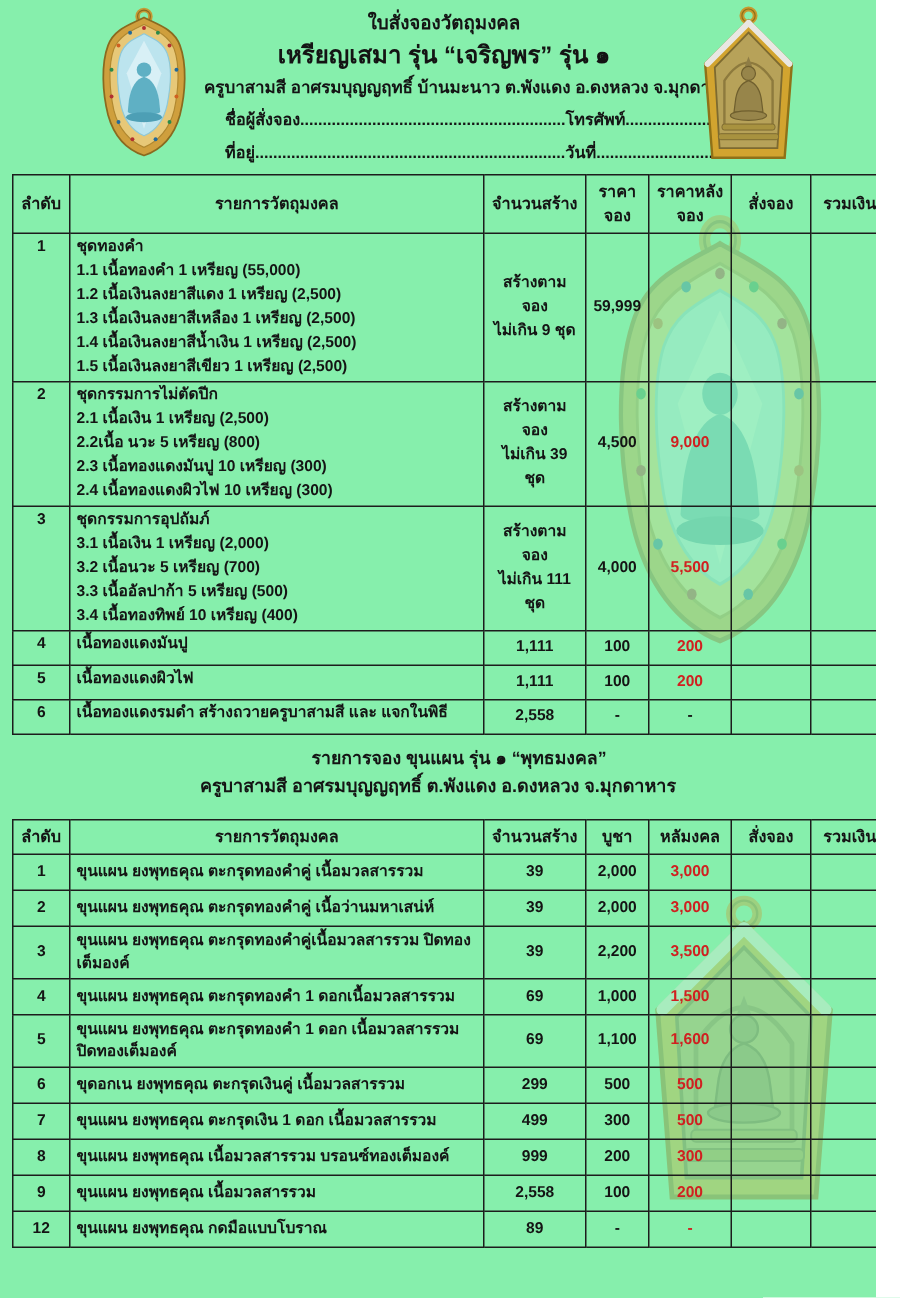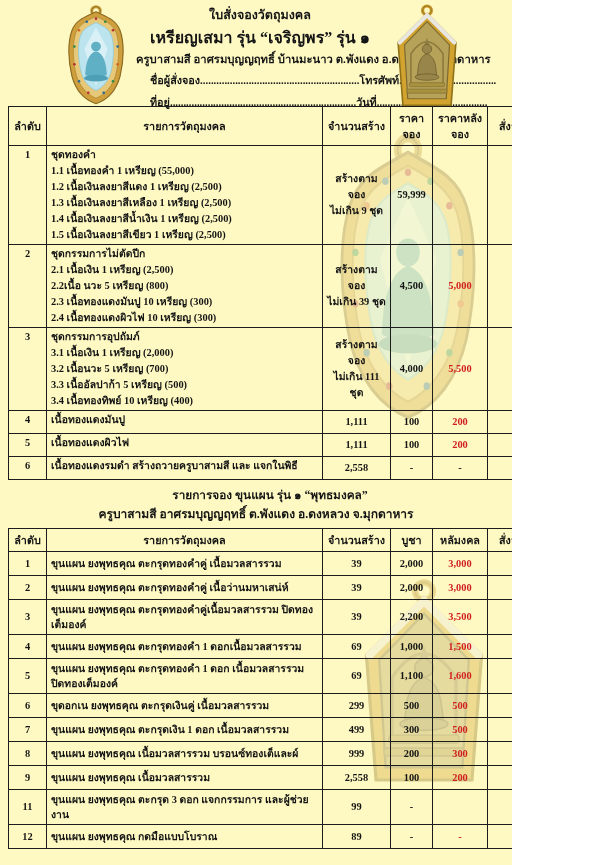--- a/index.html
+++ b/index.html
@@ -1,30 +1,30 @@
 <!DOCTYPE html>
 <html><head>
 <meta charset="utf-8">
 <style>
   html,body{margin:0;padding:0;background:#ffffff;}
   .page{
-    width:512px;height:865px;position:relative;overflow:hidden;
-    background:#fef9c3;color:#141414;
-    font-family:Liberation Serif, serif;
+    width:584px;height:865px;position:relative;overflow:hidden;
+    background:#86efac;color:#141414;
+    font-family:Liberation Sans, sans-serif;
   }
   
   .header{display:flex;align-items:flex-start;padding:4px 42px 0 56px;height:104px;box-sizing:border-box;}
   .amulet-sm{flex:0 0 auto;}
   .head-center{flex:1 1 auto;text-align:center;padding-top:2px;min-width:0;}
   .h-title{font-size:12.5px;font-weight:bold;line-height:1.5;}
   .h-sub{font-size:16px;font-weight:bold;line-height:1.6;}
   .h-org{font-size:11.3px;font-weight:bold;line-height:1.6;white-space:nowrap;}
   .h-form{font-size:10.8px;font-weight:bold;text-align:left;margin:3px 0 0 14px;line-height:1.7;white-space:nowrap;}
   
-  .twrap{position:relative;margin:2px 8px 0 8px;}
+  .twrap{position:relative;margin:12px 8px 0 8px;}
   table{border-collapse:collapse;table-layout:fixed;width:584px;position:relative;z-index:1;background:transparent;}
   th,td{border:1px solid #1c1c1c;font-size:10.4px;font-weight:bold;padding:1px 4px;line-height:16px;overflow:hidden;}
   th{text-align:center;font-size:10.8px;padding:3px 1px;}
   td.c{text-align:center;vertical-align:middle;}
   td.topv{vertical-align:top;text-align:center;}
   td.item{vertical-align:top;text-align:left;}
   .t1row-sm td{height:20px;}
   .t2 td{height:19px;vertical-align:middle;}
   .t2 td.item{line-height:15px;padding-top:2px;padding-bottom:2px;}
   
@@ -134,21 +134,21 @@
             <td class="c">59,999</td>
             <td class="c"></td>
             <td class="c"></td>
             <td class="c"></td>
           </tr>
           <tr>
             <td class="topv">2</td>
             <td class="item">ชุดกรรมการไม่ตัดปีก<br>2.1 เนื้อเงิน 1 เหรียญ (2,500)<br>2.2เนื้อ นวะ 5 เหรียญ (800)<br>2.3 เนื้อทองแดงมันปู 10 เหรียญ (300)<br>2.4 เนื้อทองแดงผิวไฟ 10 เหรียญ (300)</td>
             <td class="c">สร้างตามจอง<br>ไม่เกิน 39 ชุด</td>
             <td class="c">4,500</td>
-            <td class="c" style="color: rgb(208, 32, 32);">5,000</td>
+            <td class="c" style="color: rgb(208, 32, 32);">9,000</td>
             <td class="c"></td>
             <td class="c"></td>
           </tr>
           <tr>
             <td class="topv">3</td>
             <td class="item">ชุดกรรมการอุปถัมภ์<br>3.1 เนื้อเงิน 1 เหรียญ (2,000)<br>3.2 เนื้อนวะ 5 เหรียญ (700)<br>3.3 เนื้ออัลปาก้า 5 เหรียญ (500)<br>3.4 เนื้อทองทิพย์ 10 เหรียญ (400)</td>
             <td class="c">สร้างตามจอง<br>ไม่เกิน 111 ชุด</td>
             <td class="c">4,000</td>
             <td class="c" style="color: rgb(208, 32, 32);">5,500</td>
             <td class="c"></td>
@@ -274,46 +274,37 @@
             <td class="c">7</td>
             <td class="item">ขุนแผน ยงพุทธคุณ ตะกรุดเงิน 1 ดอก เนื้อมวลสารรวม</td>
             <td class="c">499</td>
             <td class="c">300</td>
             <td class="c" style="color: rgb(208, 32, 32);">500</td>
             <td class="c"></td>
             <td class="c"></td>
           </tr>
           <tr>
             <td class="c">8</td>
-            <td class="item">ขุนแผน ยงพุทธคุณ เนื้อมวลสารรวม บรอนซ์ทองเต็และผ์</td>
+            <td class="item">ขุนแผน ยงพุทธคุณ เนื้อมวลสารรวม บรอนซ์ทองเต็มองค์</td>
             <td class="c">999</td>
             <td class="c">200</td>
             <td class="c" style="color: rgb(208, 32, 32);">300</td>
             <td class="c"></td>
             <td class="c"></td>
           </tr>
           <tr>
             <td class="c">9</td>
             <td class="item">ขุนแผน ยงพุทธคุณ เนื้อมวลสารรวม</td>
             <td class="c">2,558</td>
             <td class="c">100</td>
             <td class="c" style="color: rgb(208, 32, 32);">200</td>
             <td class="c"></td>
             <td class="c"></td>
           </tr>
           <tr>
-            <td class="c">11</td>
-            <td class="item">ขุนแผน ยงพุทธคุณ ตะกรุด 3 ดอก แจกกรรมการ และผู้ช่วยงาน</td>
-            <td class="c">99</td>
-            <td class="c">-</td>
-            <td class="c"></td>
-            <td class="c"></td>
-            <td class="c"></td>
-          </tr>
-          <tr>
             <td class="c">12</td>
             <td class="item">ขุนแผน ยงพุทธคุณ กดมือแบบโบราณ</td>
             <td class="c">89</td>
             <td class="c">-</td>
             <td class="c" style="color: rgb(208, 32, 32);">-</td>
             <td class="c"></td>
             <td class="c"></td>
           </tr>
         </tbody>
     </table>

